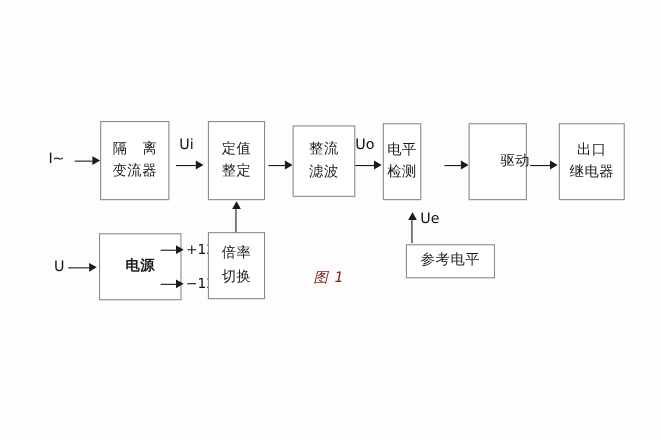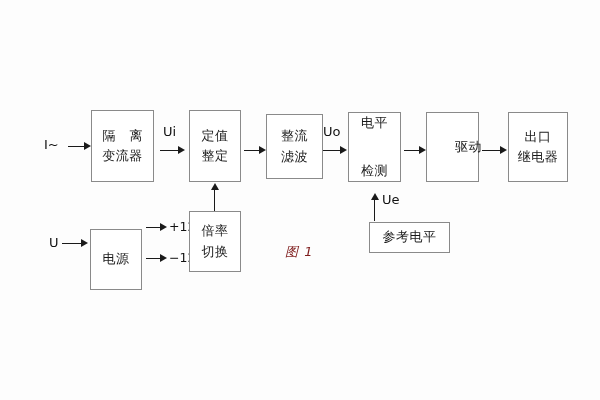--- a/index.html
+++ b/index.html
@@ -111,21 +111,21 @@
 
   <div class="block" style="left:266px; top:114px; width:57px; height:65px;">
     <span class="ln">整流</span>
     <span class="ln">滤波</span>
   </div>
 
   <div class="label" style="left:323px; top:125px;">Uo</div>
   <div class="conn h" style="left:323px; top:150px; width:17px;"></div>
   <div class="arrowhead right" style="left:340px; top:146px;"></div>
 
-  <div class="block" style="left:348px; top:112px; width:53px; height:70px;justify-content:space-between;">
+  <div class="block" style="left:348px; top:112px; width:35px; height:70px;">
     <span class="ln">电平</span>
     <span class="ln">检测</span>
   </div>
 
   <div class="conn h" style="left:404px; top:150px; width:15px;"></div>
   <div class="arrowhead right" style="left:419px; top:146px;"></div>
 
   <div class="block" style="left:426px; top:112px; width:53px; height:70px;padding-left:32px;">
     <span class="ln">驱动</span>
   </div>
@@ -136,21 +136,21 @@
   <div class="block" style="left:508px; top:112px; width:60px; height:70px;">
     <span class="ln">出口</span>
     <span class="ln">继电器</span>
   </div>
 
   <div class="label" style="left:49px; top:236px;">U</div>
 
   <div class="conn h" style="left:62px; top:243px; width:19px;"></div>
   <div class="arrowhead right" style="left:81px; top:239px;"></div>
 
-  <div class="block" style="left:90px; top:229px; width:52px; height:61px;">
+  <div class="block" style="left:90px; top:212px; width:75px; height:61px;font-weight:bold;">
     <span class="ln">电源</span>
   </div>
 
   <div class="conn h" style="left:146px; top:227px; width:14px;"></div>
   <div class="arrowhead right" style="left:160px; top:223px;"></div>
   <div class="label sm" style="left:169px; top:221px;">+12V</div>
 
   <div class="conn h" style="left:146px; top:258px; width:14px;"></div>
   <div class="arrowhead right" style="left:160px; top:254px;"></div>
   <div class="label sm" style="left:169px; top:252px;">−12V</div>

